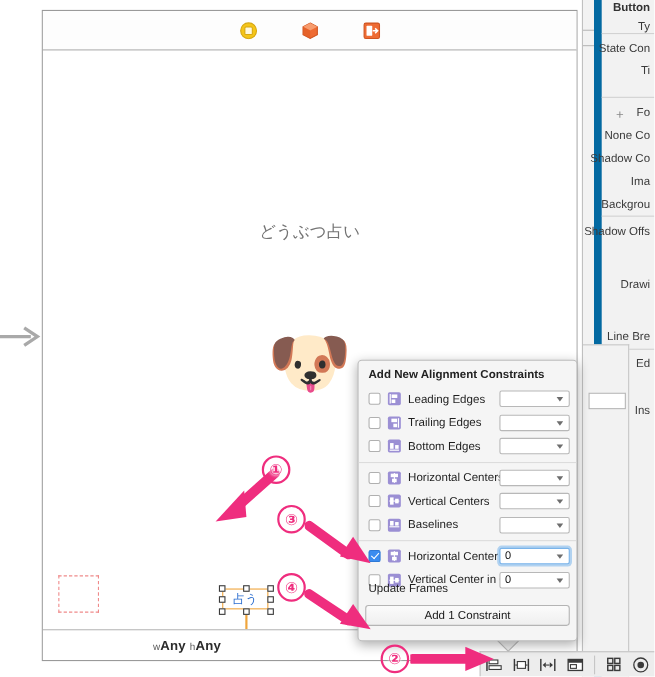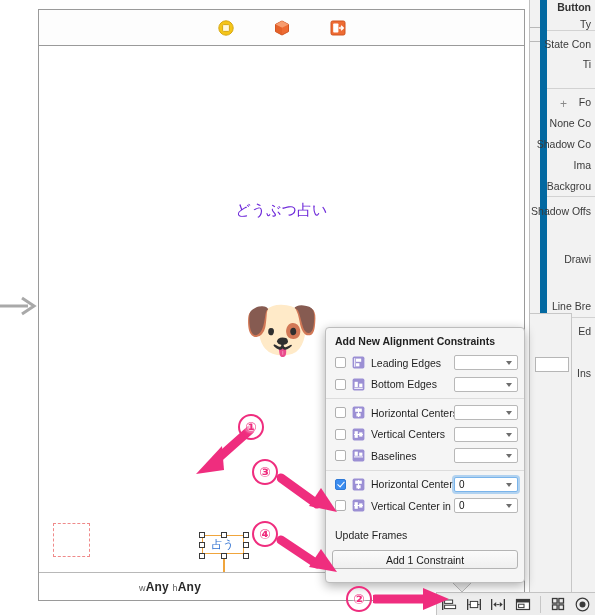--- a/index.html
+++ b/index.html
@@ -28,21 +28,21 @@
   #scene-footer{
     position:absolute;left:0;right:0;bottom:0;height:28px;
     border-top:1px solid #b8b8b8;background:#ffffff;box-sizing:border-box;
     display:flex;align-items:center;padding-left:100px;
   }
   #size-class{font-size:12px;color:#2b2b2b;letter-spacing:.2px;}
   #size-class .sm{font-size:9px;color:#5b5b5b;}
 
   #app-title{
     position:absolute;left:0;right:0;top:155px;text-align:center;
-    font-size:15px;color:#6d28d9;font-family:Liberation Serif, serif;
+    font-size:15px;color:#737373;font-family:Liberation Serif, serif;
   }
   #dog-emoji{
     position:absolute;left:0;right:0;top:253px;text-align:center;
     font-size:62px;line-height:62px;font-family:"DejaVu Sans",sans-serif;
   }
   #result-label{
     position:absolute;left:141px;top:384px;width:86px;text-align:center;
     font-size:14px;color:#1d1d1d;font-family:"DejaVu Sans",sans-serif;
   }
   
@@ -315,20 +315,34 @@
         <rect x="4" y="2.6" width="5.2" height="3.2" fill="#fff"></rect>
         <rect x="4" y="7.2" width="3.4" height="3.2" fill="#fff"></rect>
       </svg>
       <span class="pop-label">Leading Edges</span>
       <span class="pop-field">
         <span class="val"></span>
         <span class="caret"></span>
       </span>
     </div>
 
+    <div class="pop-row">
+      <span class="cb"></span>
+      <svg class="al-ico" viewBox="0 0 13 13">
+        <rect x=".6" y=".6" width="11.8" height="11.8" rx="1.6" fill="#9b8fd4"></rect>
+        <rect x="9.7" y="2.2" width="1.1" height="8.6" fill="#fff"></rect>
+        <rect x="3.8" y="2.6" width="5.2" height="3.2" fill="#fff"></rect>
+        <rect x="5.6" y="7.2" width="3.4" height="3.2" fill="#fff"></rect>
+      </svg>
+      <span class="pop-label">Trailing Edges</span>
+      <span class="pop-field">
+        <span class="val"></span>
+        <span class="caret"></span>
+      </span>
+    </div>
 
 
     <div class="pop-row">
       <span class="cb"></span>
       <svg class="al-ico" viewBox="0 0 13 13">
         <rect x=".6" y=".6" width="11.8" height="11.8" rx="1.6" fill="#9b8fd4"></rect>
         <rect x="2.2" y="9.7" width="8.6" height="1.1" fill="#fff"></rect>
         <rect x="2.6" y="3.8" width="3.2" height="5.2" fill="#fff"></rect>
         <rect x="7.2" y="5.6" width="3.2" height="3.4" fill="#fff"></rect>
       </svg>

